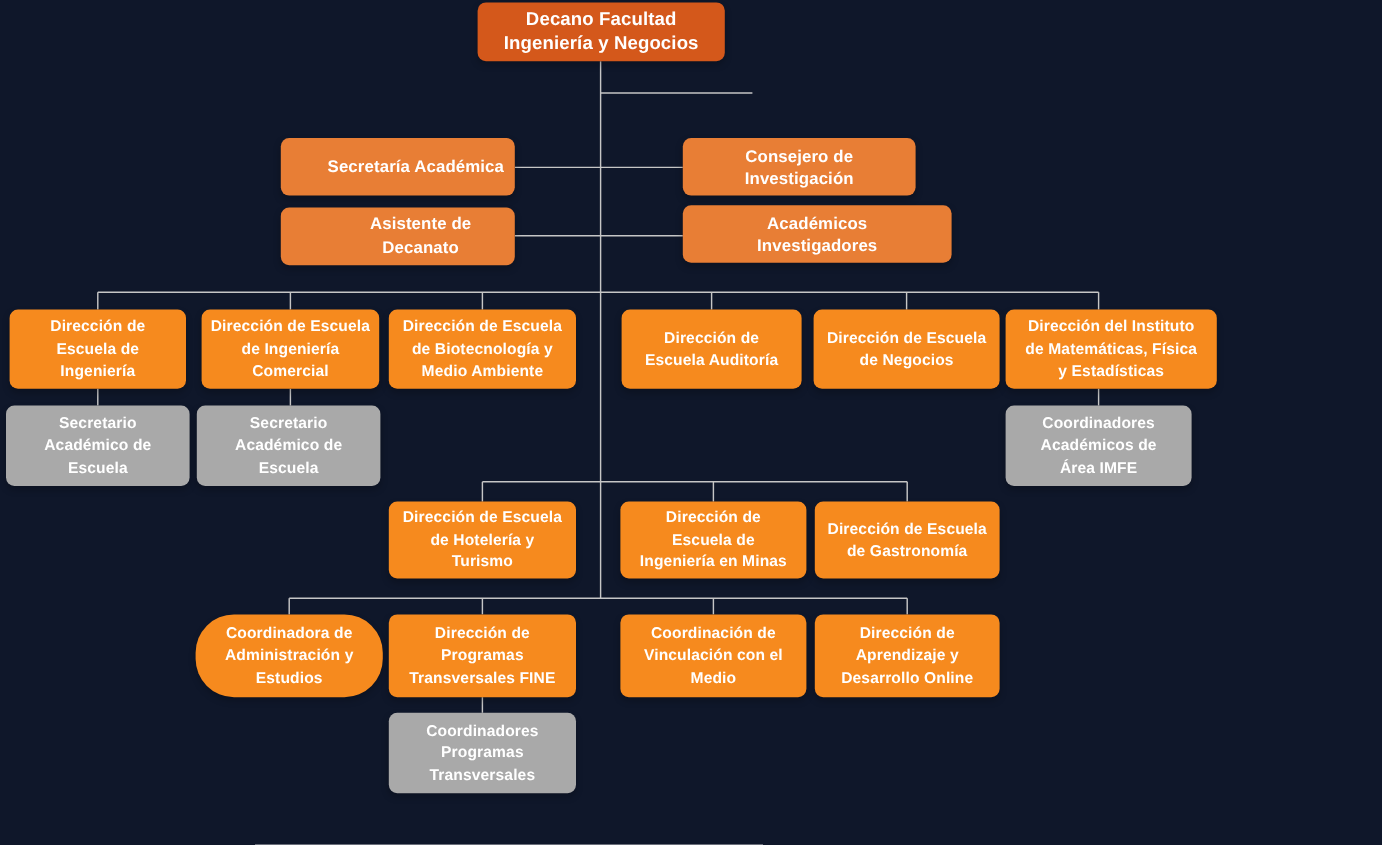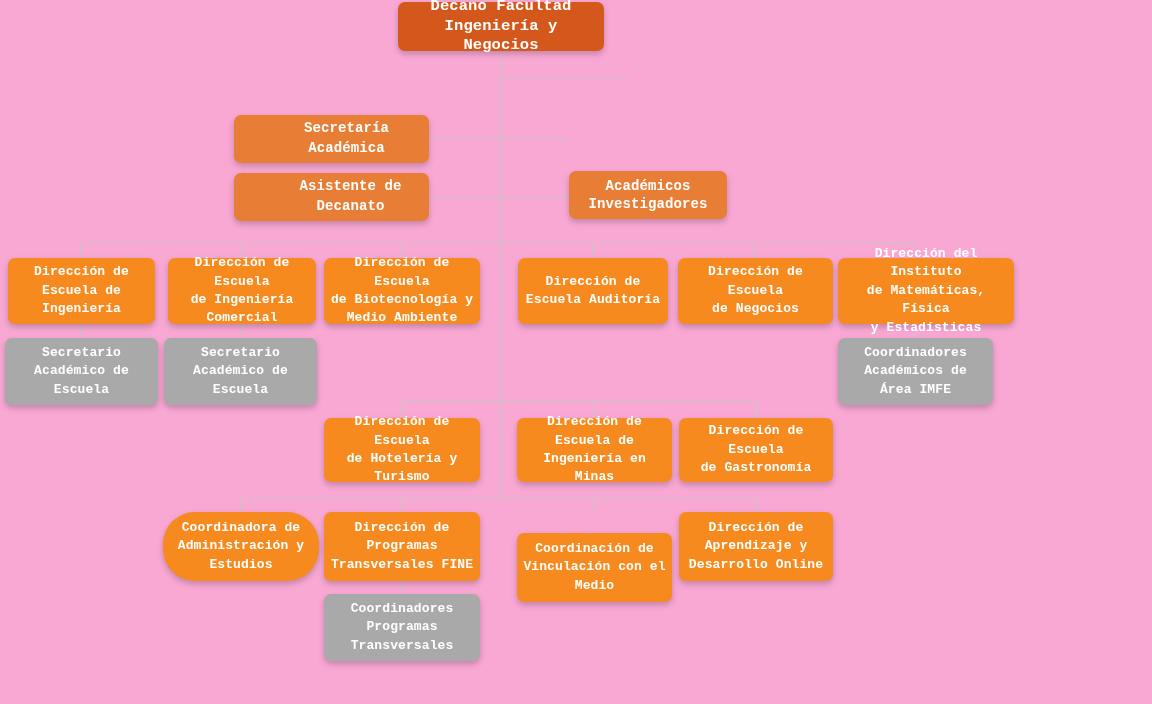--- a/index.html
+++ b/index.html
@@ -1,22 +1,22 @@
 <!DOCTYPE html>
 <html><head>
 <meta charset="utf-8">
 <style>
   html, body { margin: 0; padding: 0; background: #ffffff; }
   .canvas {
     position: relative;
     width: 1152px;
     height: 704px;
-    background: #f9a8d4;
+    background: #0f172a;
     overflow: hidden;
-    font-family: Liberation Mono, monospace;
+    font-family: Liberation Sans, sans-serif;
   }
   .lines {
     position: absolute;
     left: 0; top: 0;
   }
   .lines line { stroke: #c6c6c6; stroke-width: 1.2; }
   .node {
     position: absolute;
     box-sizing: border-box;
     border-radius: 7px;
@@ -36,36 +36,36 @@
   .c-dark   { background: #d4581b; }
   .c-med    { background: #e87e35; }
   .c-bright { background: #f68a1e; }
   .c-gray   { background: #a9a9a9; }
 
   .n-decano            { left:398px; top:2px;   width:206px; height:49px; font-size:15.5px; line-height:1.25; }
   .n-consejo           { left:627px; top:60px;  width:193px; height:35px; font-size:14px; }
   .n-secretaria        { left:234px; top:115px; width:195px; height:48px; font-size:14px;padding-left:36px; }
   .n-consejero         { left:569px; top:115px; width:194px; height:48px; font-size:14px; line-height:1.3; }
   .n-asistente         { left:234px; top:173px; width:195px; height:48px; font-size:14px;padding-left:44px; }
-  .n-academicos        { left:569px; top:171px; width:158px; height:48px; font-size:14px; line-height:1.3; }
+  .n-academicos        { left:569px; top:171px; width:224px; height:48px; font-size:14px; line-height:1.3; }
   .n-esc-ingenieria    { left:8px;   top:258px; width:147px; height:66px; }
   .n-esc-comercial     { left:168px; top:258px; width:148px; height:66px; }
   .n-esc-biotecnologia { left:324px; top:258px; width:156px; height:66px; }
   .n-esc-auditoria     { left:518px; top:258px; width:150px; height:66px; }
   .n-esc-negocios      { left:678px; top:258px; width:155px; height:66px; }
   .n-instituto-imfe    { left:838px; top:258px; width:176px; height:66px; }
   .n-sec-escuela-1     { left:5px;   top:338px; width:153px; height:67px; }
   .n-sec-escuela-2     { left:164px; top:338px; width:153px; height:67px; }
   .n-coord-imfe        { left:838px; top:338px; width:155px; height:67px; }
   .n-esc-hoteleria     { left:324px; top:418px; width:156px; height:64px; }
   .n-esc-minas         { left:517px; top:418px; width:155px; height:64px; }
   .n-esc-gastronomia   { left:679px; top:418px; width:154px; height:64px; }
   .n-coord-admin       { left:163px; top:512px; width:156px; height:69px;border-radius:32px; }
   .n-prog-fine         { left:324px; top:512px; width:156px; height:69px; }
-  .n-vinculacion       { left:517px; top:512px; width:155px; height:69px;margin-top:21px; }
+  .n-vinculacion       { left:517px; top:512px; width:155px; height:69px; }
   .n-online            { left:679px; top:512px; width:154px; height:69px; }
   .n-coord-transv      { left:324px; top:594px; width:156px; height:67px; }
 </style>
 </head>
 <body>
 
 <div class="canvas">
 
   <svg class="lines" width="1152" height="704">
 
@@ -98,20 +98,22 @@
     <line x1="402" y1="498.5" x2="402" y2="512"></line>
     <line x1="594.5" y1="498.5" x2="594.5" y2="512"></line>
     <line x1="756" y1="498.5" x2="756" y2="512"></line>
 
     <line x1="402" y1="581" x2="402" y2="594"></line>
   </svg>
 
   <div class="node c-dark n-decano">Decano Facultad
 Ingeniería y Negocios</div>
   <div class="node c-med  n-secretaria">Secretaría Académica</div>
+  <div class="node c-med  n-consejero">Consejero de
+Investigación</div>
   <div class="node c-med  n-asistente">Asistente de Decanato</div>
   <div class="node c-med  n-academicos">Académicos
 Investigadores</div>
   <div class="node c-bright n-esc-ingenieria">Dirección de
 Escuela de
 Ingeniería</div>
   <div class="node c-bright n-esc-comercial">Dirección de Escuela
 de Ingeniería
 Comercial</div>
   <div class="node c-bright n-esc-biotecnologia">Dirección de Escuela

